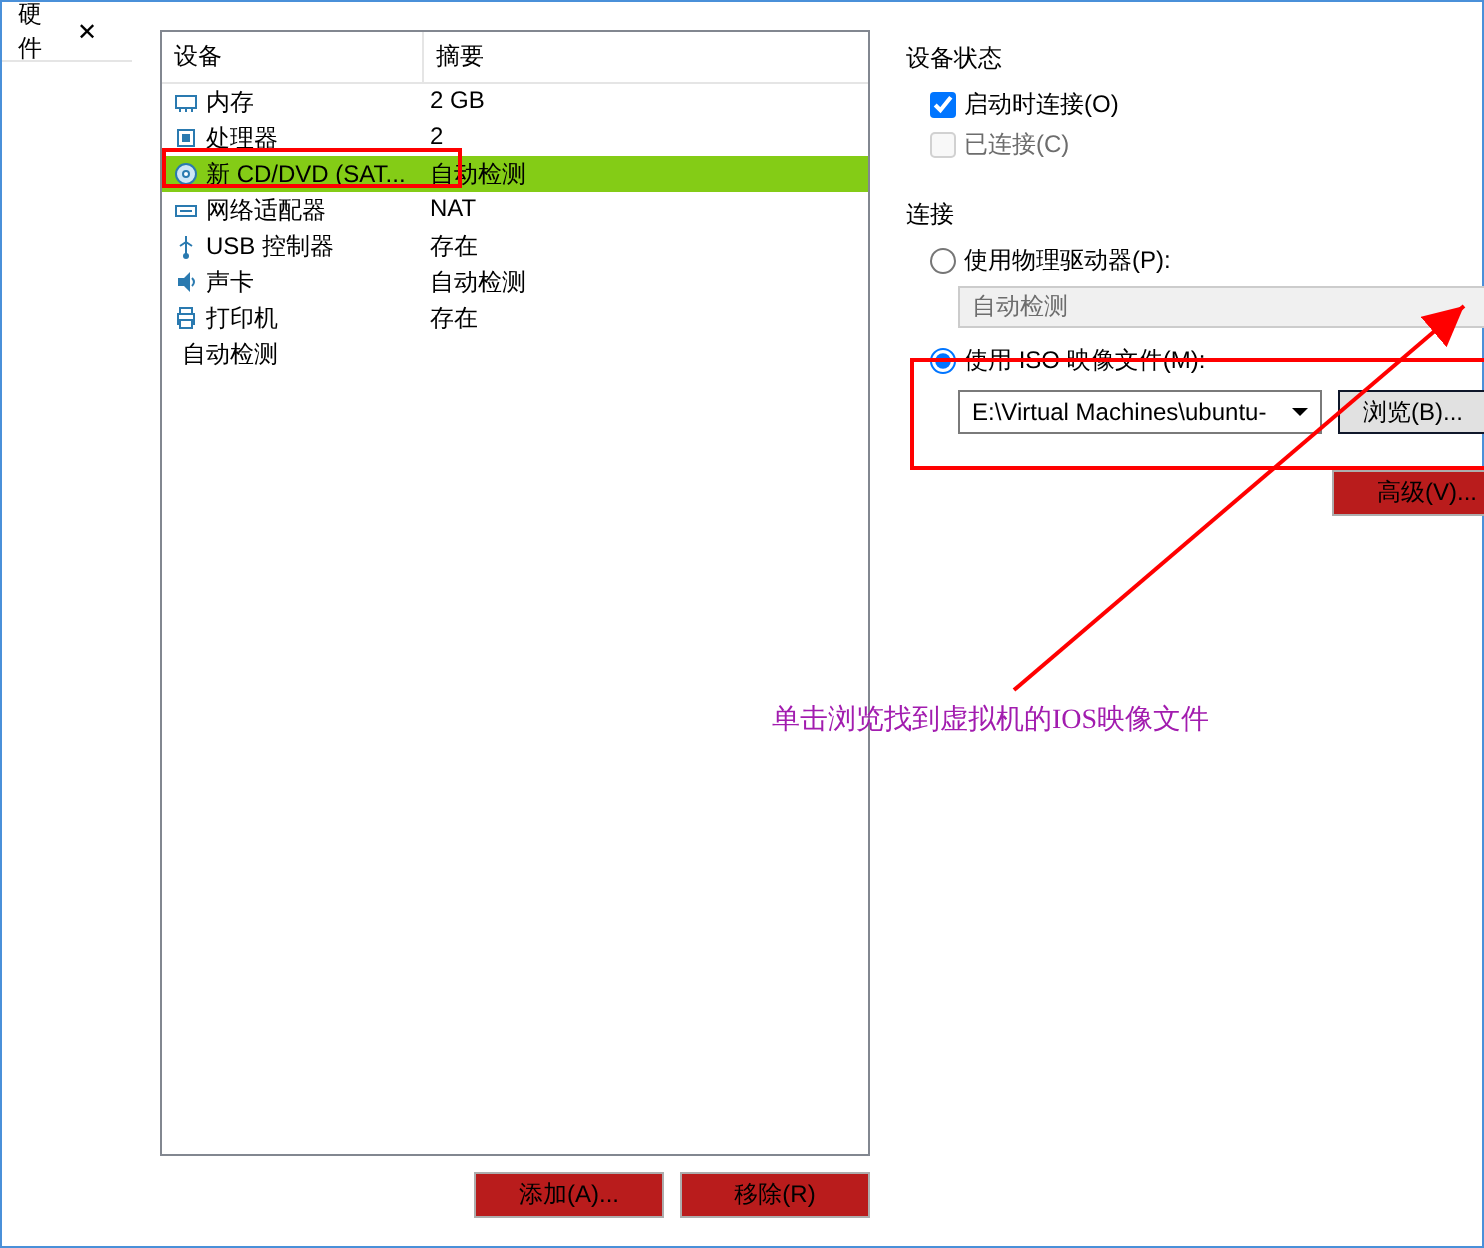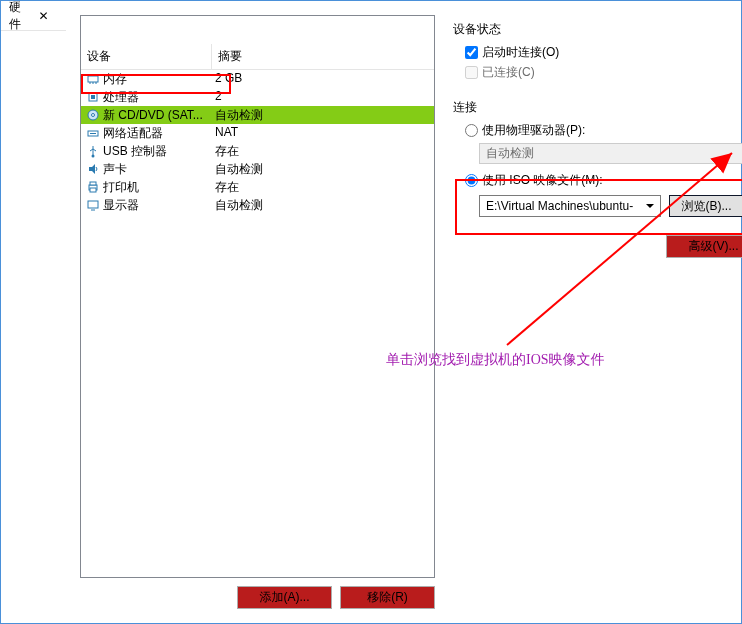--- a/index.html
+++ b/index.html
@@ -52,21 +52,20 @@
     flex: 1;
     border: 1px solid #828790;
     background: #fff;
     overflow: hidden;
   }
   .list-header {
     display: flex;
     background: #fff;
     border-bottom: 1px solid #e5e5e5;
     font-weight: normal;
-    margin-top: 28px;
   }
   .list-header .col1 { width: 130px; padding: 4px 6px; }
   .list-header .col2 { flex: 1; padding: 4px 6px; border-left: 1px solid #e5e5e5; }
   .list-row {
     display: flex;
     padding: 1px 4px;
     height: 18px;
   }
   .list-row.selected { background: #84cc16; }
   .list-row .icon { width: 16px; height: 16px; display: inline-flex; align-items: center; justify-content: center; margin-right: 2px; flex-shrink: 0; }
@@ -311,29 +310,20 @@
                   <rect x="4" y="2" width="6" height="3" fill="#fff" stroke="#2a7ab0"></rect>
                   <rect x="4" y="8" width="6" height="4" fill="#fff" stroke="#2a7ab0"></rect>
                 </svg>
             </span>
             <span>打印机</span>
           </div>
           <div class="col2">存在</div>
         </div>
 
         <div class="list-row">
-          <div class="col1">
-            <span class="icon">
-              <svg width="14" height="14">
-                  <rect x="2" y="3" width="10" height="7" fill="#fff" stroke="#2a7ab0"></rect>
-                  <line x1="5" y1="12" x2="9" y2="12" stroke="#2a7ab0"></line>
-                </svg>
-            </span>
-            <span>显示器</span>
-          </div>
           <div class="col2">自动检测</div>
         </div>
 
         <div class="red-box-left" style="left:0px; top:58px; width:150px; height:20px;"></div>
       </div>
 
       <div class="left-buttons">
         <button class="btn">添加(A)...</button>
         <button class="btn">移除(R)</button>
       </div>

